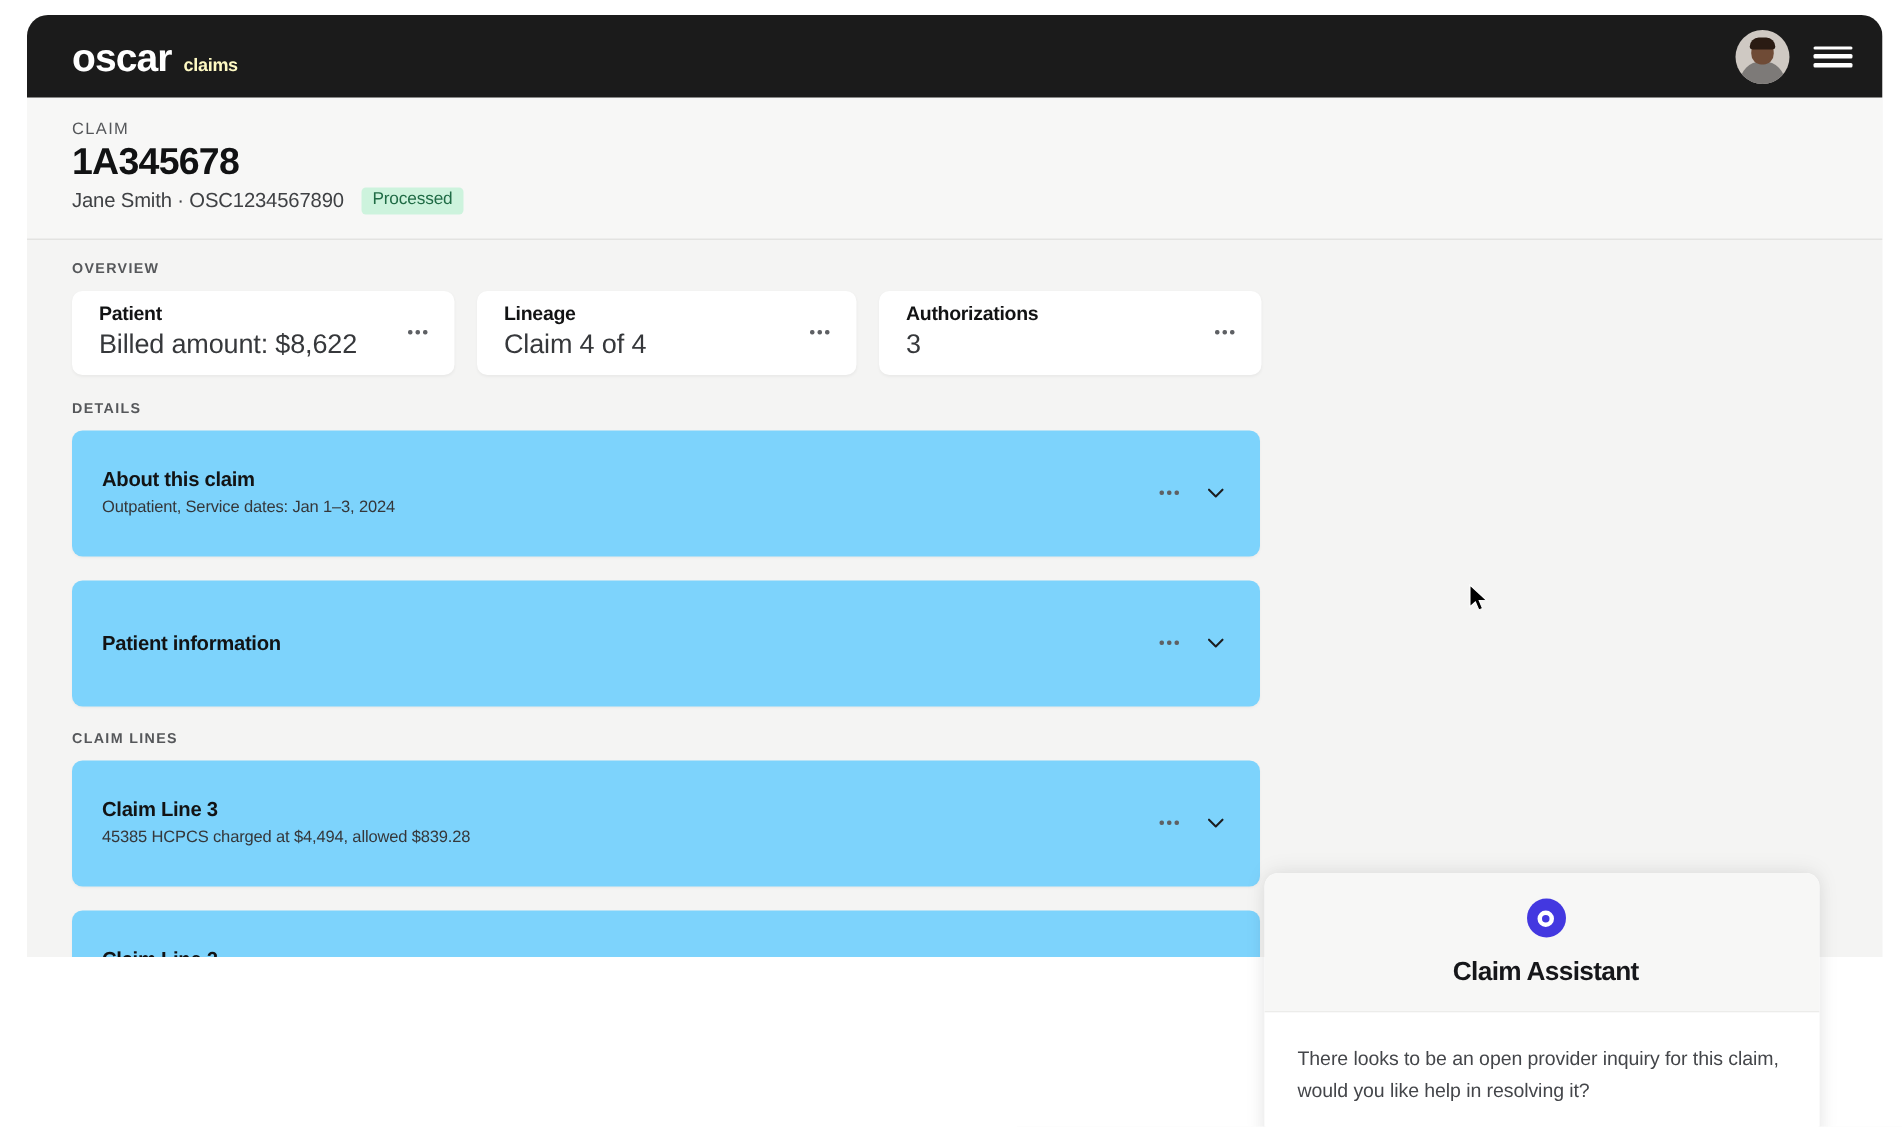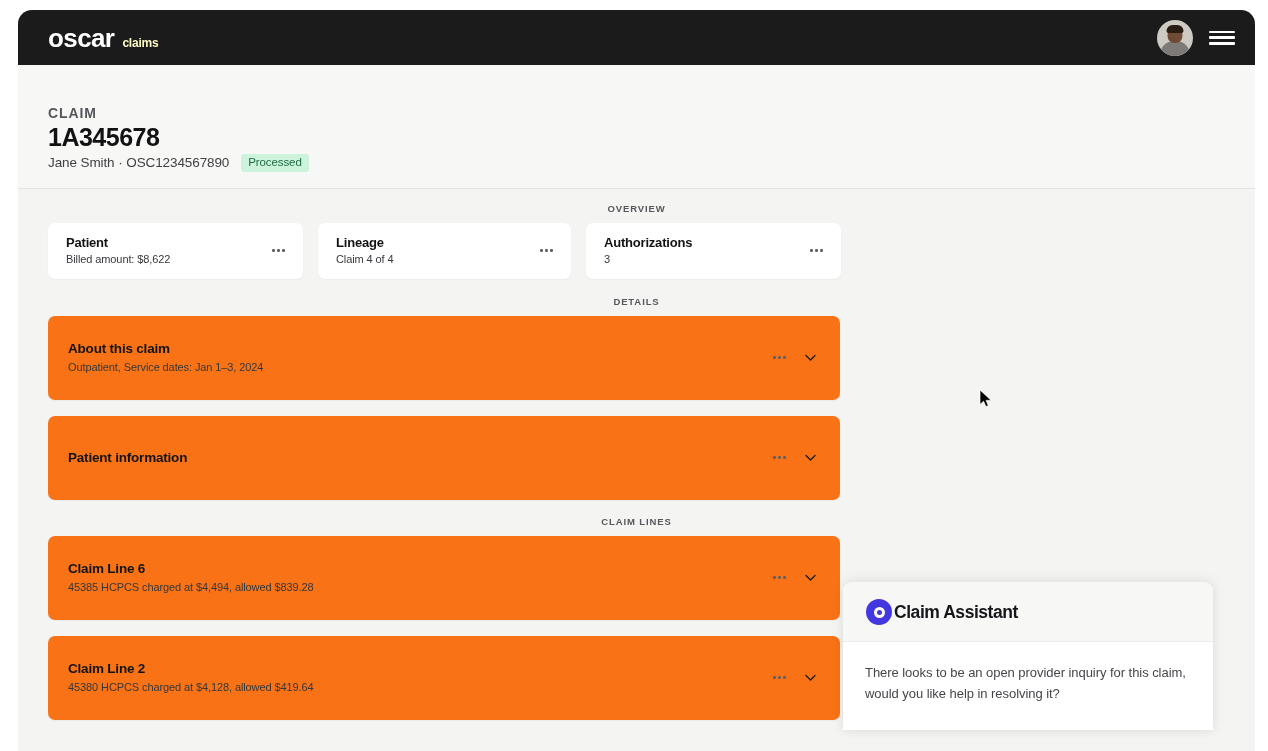--- a/index.html
+++ b/index.html
@@ -19,21 +19,21 @@
     height: 751px;
     background: #ffffff;
   }
 
   
   .app-frame {
     position: absolute;
     left: 18px;
     top: 10px;
     width: 1237px;
-    height: 741px;
+    height: 628px;
     background: #f4f4f3;
     border-radius: 14px 14px 0 0;
     overflow: hidden;
   }
 
   
   .topbar {
     position: relative;
     height: 55px;
     background: #1b1b1b;
@@ -129,26 +129,25 @@
   }
 
   
   .claim-header {
     background: #f7f7f6;
     padding: 15px 30px 16px 30px;
     border-bottom: 1px solid #e3e3e1;
   }
 
   .eyebrow {
-    font-size: 14px;
-    font-weight: 700;
+    font-size: 11px;
+    font-weight: 400;
     letter-spacing: 0.9px;
     color: #55575a;
     text-transform: uppercase;
-    margin-top: 25px;
   }
 
   .claim-id {
     font-size: 25px;
     font-weight: 700;
     letter-spacing: -0.5px;
     color: #111213;
     margin-top: 2px;
     line-height: 1.12;
   }
@@ -182,21 +181,20 @@
     height: 685px;
   }
 
   .section-label {
     font-size: 9.5px;
     font-weight: 700;
     letter-spacing: 0.9px;
     color: #55575a;
     text-transform: uppercase;
     margin-bottom: 9px;
-    text-align: center;
   }
 
   
   .overview-row {
     display: flex;
     gap: 15px;
     margin-bottom: 17px;
   }
   .ov-card {
     background: #ffffff;
@@ -213,21 +211,21 @@
 
   .ov-text { flex: 1; min-width: 0; }
   .ov-title {
     font-size: 13px;
     font-weight: 700;
     color: #121314;
     letter-spacing: -0.2px;
     line-height: 1.25;
   }
   .ov-sub {
-    font-size: 11px;
+    font-size: 18px;
     color: #36383b;
     letter-spacing: -0.1px;
     line-height: 1.3;
     margin-top: 1px;
   }
 
   
   .ellipsis {
     display: inline-flex;
     align-items: center;
@@ -247,21 +245,21 @@
   
   .chevron {
     width: 15px;
     height: 15px;
     flex: none;
     cursor: pointer;
   }
 
   
   .card {
-    background: #f97316;
+    background: #7dd3fc;
     border-radius: 7px;
     width: 792px;
     height: 84px;
     display: flex;
     align-items: center;
     padding: 0 22px 0 20px;
     margin-bottom: 16px;
     box-shadow: 0 1px 2px rgba(0,0,0,0.045);
   }
   .card-text { flex: 1; min-width: 0; }
@@ -296,24 +294,25 @@
     top: 582px;
     width: 370px;
     background: #ffffff;
     border-radius: 9px 9px 0 0;
     box-shadow: 0 -2px 14px rgba(0,0,0,0.07), 0 2px 10px rgba(0,0,0,0.05);
     overflow: hidden;
   }
   .assistant-head {
     display: flex;
     align-items: center;
-    gap: 2px;
+    gap: 12px;
     padding: 17px 18px 16px 23px;
     background: #f7f7f6;
     border-bottom: 1px solid #ececea;
+    flex-direction: column;
   }
   .assistant-logo {
     width: 26px;
     height: 26px;
     border-radius: 50%;
     background: #4338e0;
     display: flex;
     align-items: center;
     justify-content: center;
     flex: none;
@@ -463,21 +462,21 @@
           </div>
         </div>
 
       </div>
 
       <div class="claimlines-block">
         <div class="section-label">CLAIM LINES</div>
 
         <div class="card">
           <div class="card-text">
-            <div class="card-title">Claim Line 6</div>
+            <div class="card-title">Claim Line 3</div>
             <div class="card-sub">45385 HCPCS charged at $4,494, allowed $839.28</div>
           </div>
           <div class="card-actions">
             <div class="ellipsis">
                 <i></i>
                 <i></i>
                 <i></i>
               </div>
             <svg class="chevron" viewBox="0 0 16 16">
                 <path d="M3.2 5.8 L8 10.6 L12.8 5.8" fill="none" stroke="#1d1e20" stroke-width="1.5" stroke-linecap="round" stroke-linejoin="round"></path>

